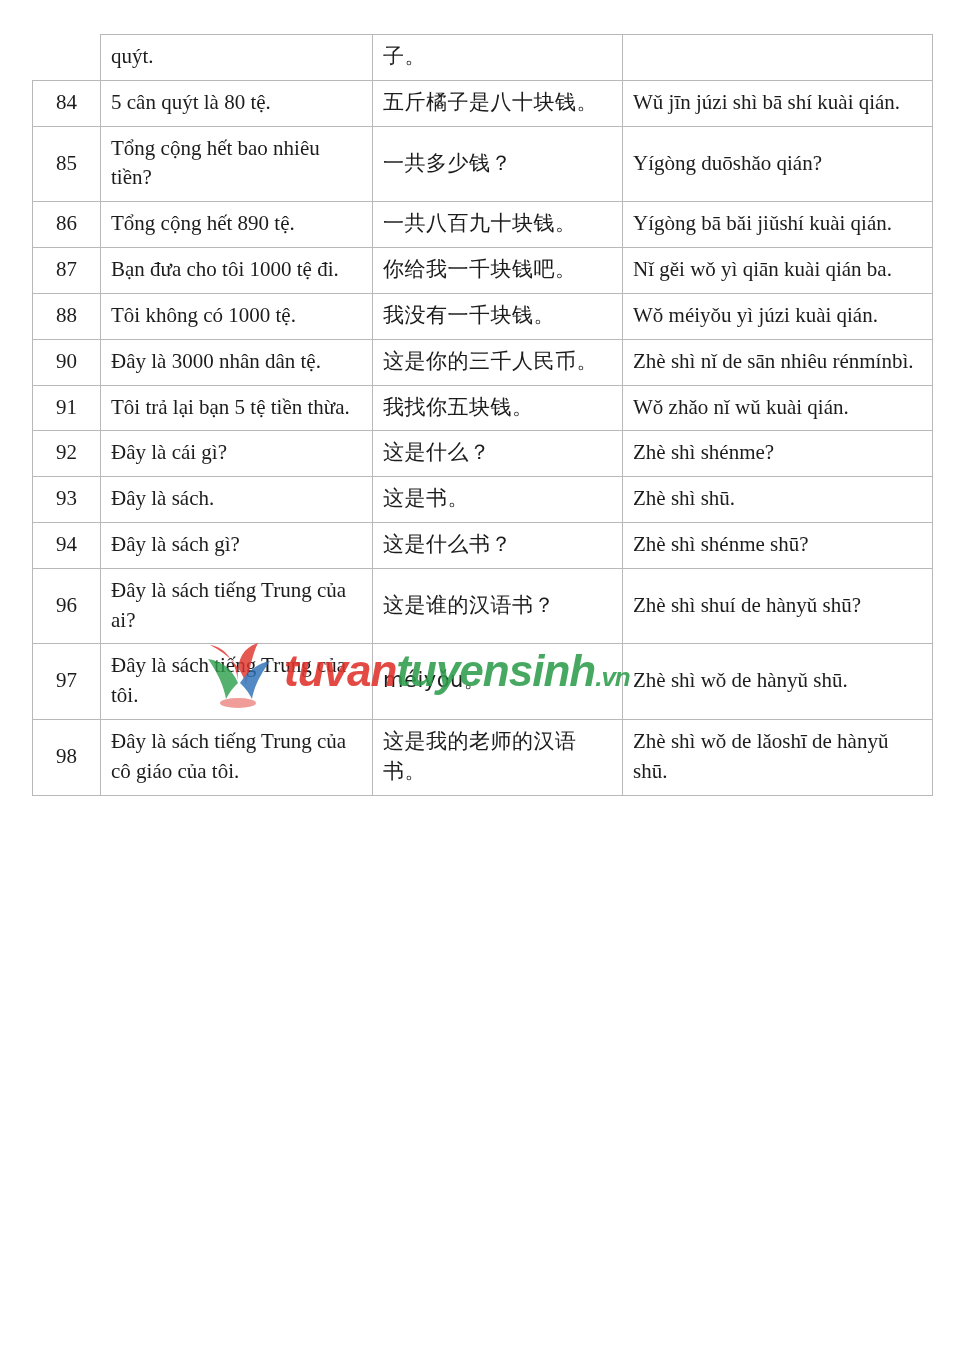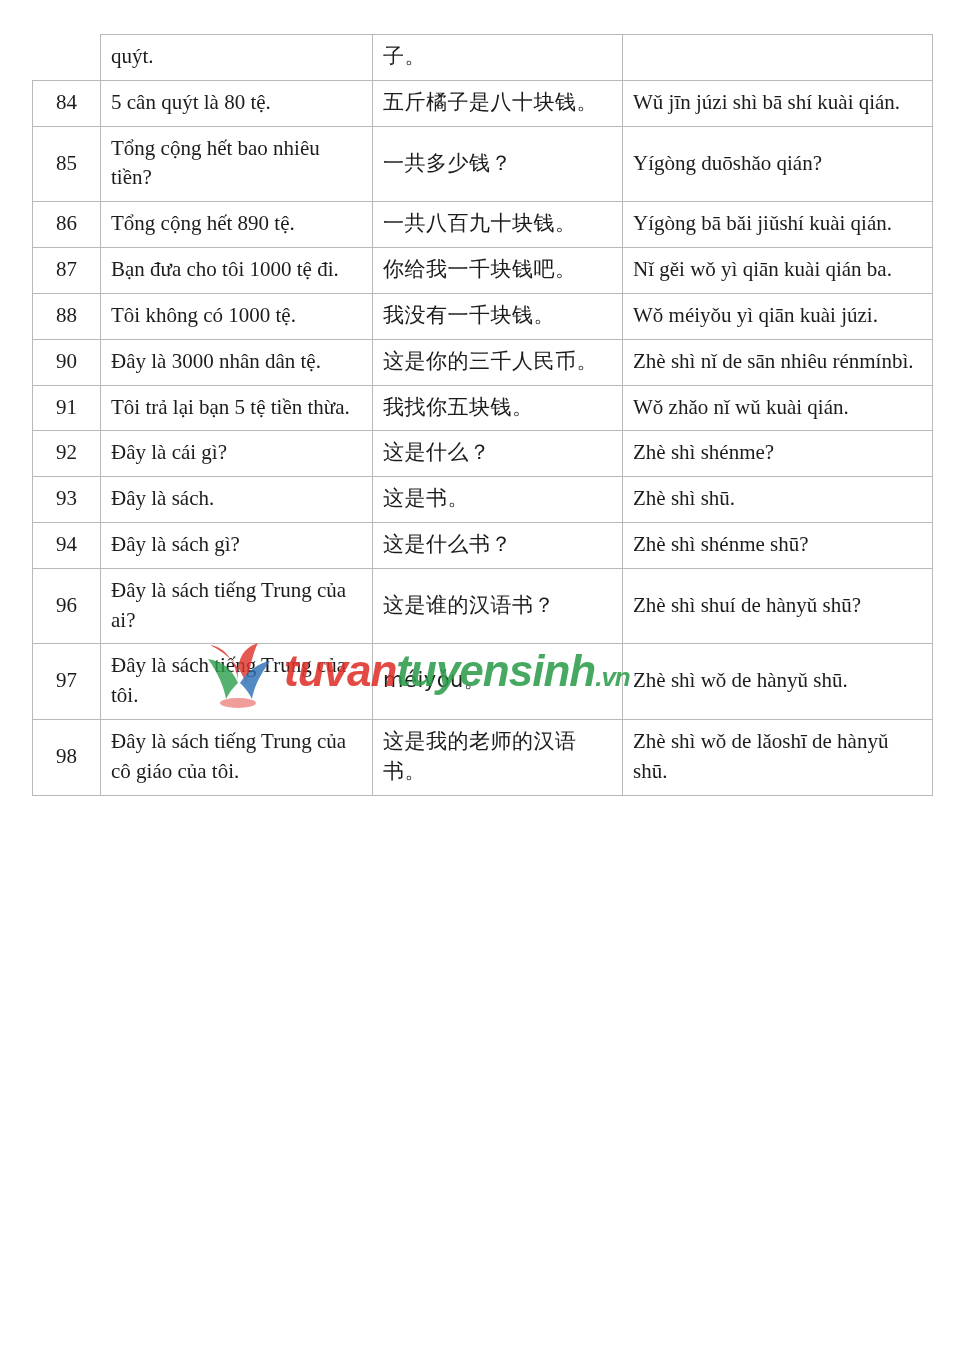--- a/index.html
+++ b/index.html
@@ -140,21 +140,21 @@
         <tr>
           <td class="num">87</td>
           <td class="vi">Bạn đưa cho tôi 1000 tệ đi.</td>
           <td class="zh">你给我一千块钱吧。</td>
           <td class="py">Nǐ gěi wǒ yì qiān kuài qián ba.</td>
         </tr>
         <tr>
           <td class="num">88</td>
           <td class="vi">Tôi không có 1000 tệ.</td>
           <td class="zh">我没有一千块钱。</td>
-          <td class="py">Wǒ méiyǒu yì qiān kuài júzi.</td>
+          <td class="py">Wǒ méiyǒu yì júzi kuài qián.</td>
         </tr>
         <tr>
           <td class="num">90</td>
           <td class="vi">Đây là 3000 nhân dân tệ.</td>
           <td class="zh">这是你的三千人民币。</td>
           <td class="py">Zhè shì nǐ de sān nhiêu rénmínbì.</td>
         </tr>
         <tr>
           <td class="num">91</td>
           <td class="vi">Tôi trả lại bạn 5 tệ tiền thừa.</td>

